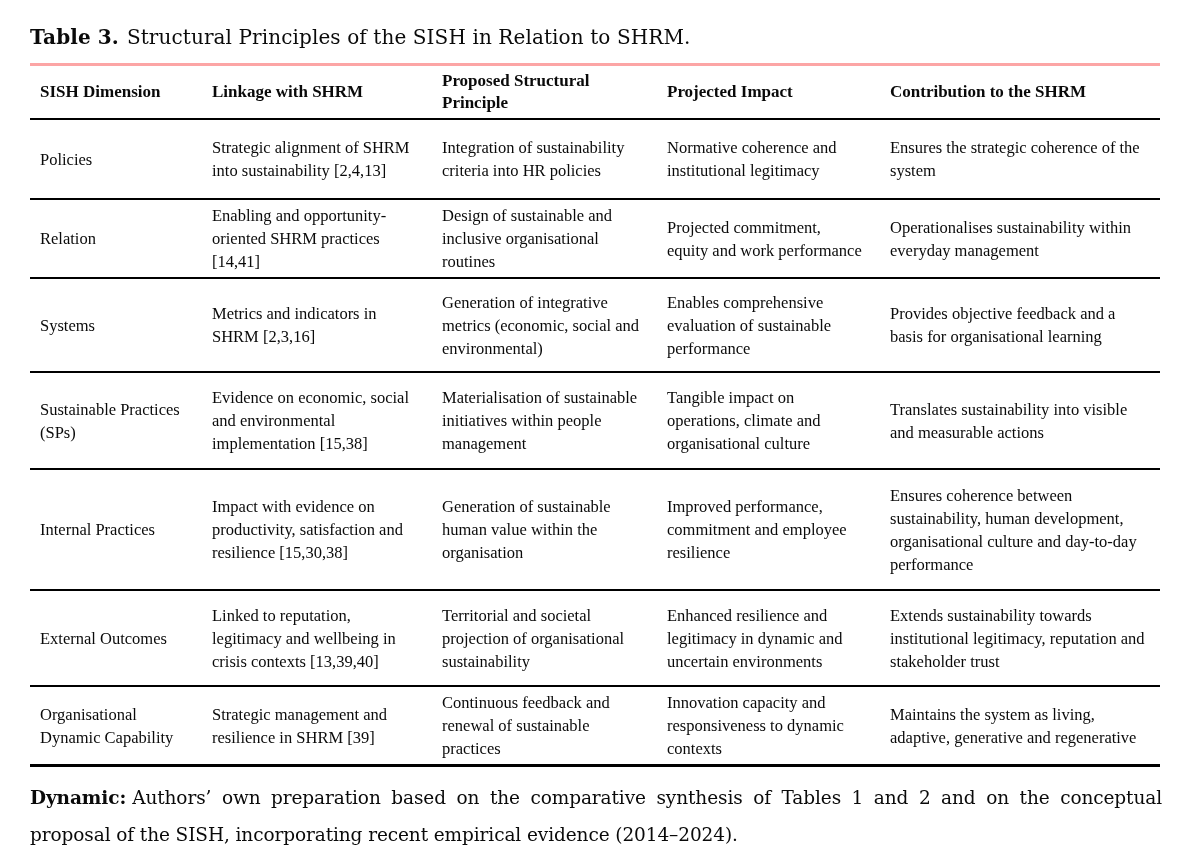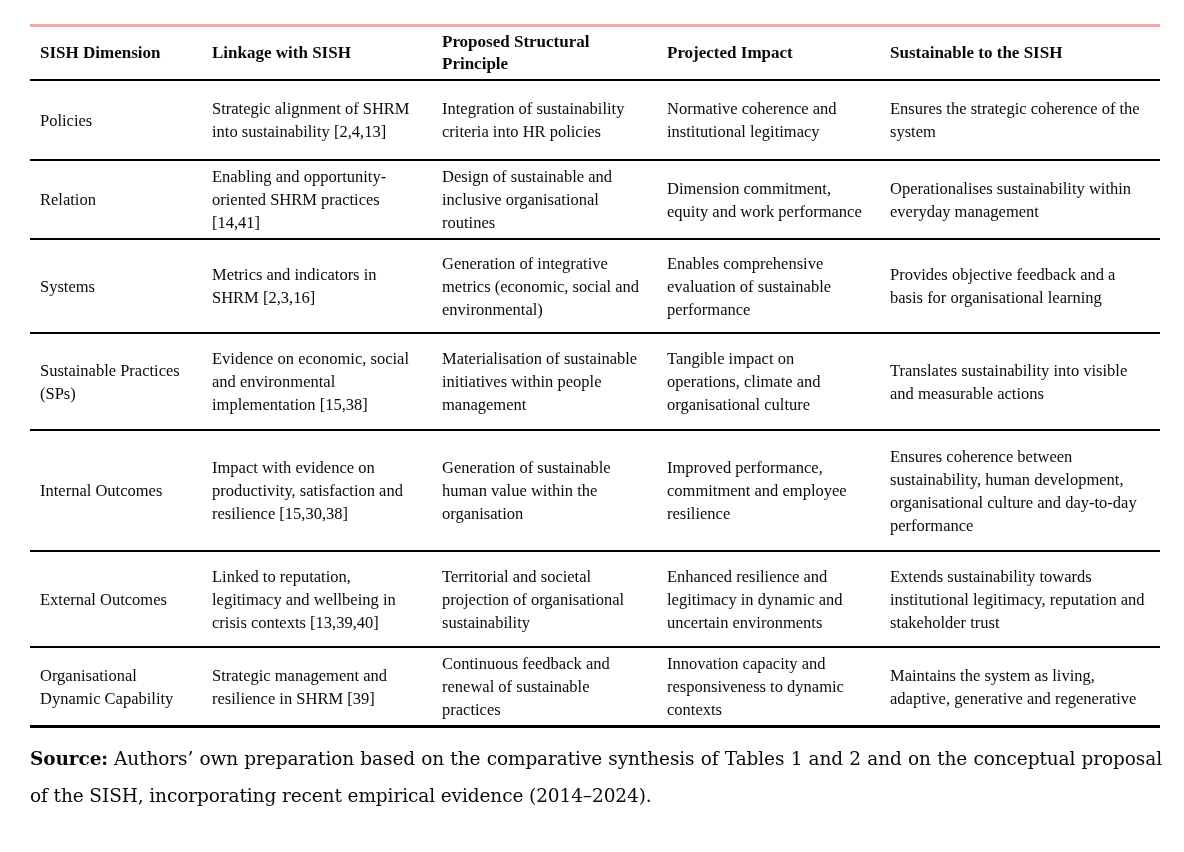--- a/index.html
+++ b/index.html
@@ -67,69 +67,70 @@
     text-align: justify;
     letter-spacing: -0.1px;
   }
   .source-note .src-label { font-weight: bold; margin-right: 6px; }
 </style>
 </head>
 <body>
 
 <div class="page">
 
+  <p class="caption"><span class="cap-label">Table 3.</span><span>Structural Principles of the SISH in Relation to SHRM.</span></p>
 
   <table class="sish">
     <colgroup>
       <col class="c1">
         <col class="c2">
         <col class="c3">
         <col class="c4">
         <col class="c5">
     </colgroup>
     <thead>
       <tr>
         <th>SISH Dimension</th>
-        <th>Linkage with SISH</th>
+        <th>Linkage with SHRM</th>
         <th>Proposed Structural Principle</th>
         <th>Projected Impact</th>
-        <th>Sustainable to the SISH</th>
+        <th>Contribution to the SHRM</th>
       </tr>
     </thead>
     <tbody>
         <tr>
           <td>Policies</td>
           <td>Strategic alignment of SHRM into sustainability [2,4,13]</td>
           <td>Integration of sustainability criteria into HR policies</td>
           <td>Normative coherence and institutional legitimacy</td>
           <td>Ensures the strategic coherence of the system</td>
         </tr>
         <tr>
           <td>Relation</td>
           <td>Enabling and opportunity-oriented SHRM practices [14,41]</td>
           <td>Design of sustainable and inclusive organisational routines</td>
-          <td>Dimension commitment, equity and work performance</td>
+          <td>Projected commitment, equity and work performance</td>
           <td>Operationalises sustainability within everyday management</td>
         </tr>
         <tr>
           <td>Systems</td>
           <td>Metrics and indicators in SHRM [2,3,16]</td>
           <td>Generation of integrative metrics (economic, social and environmental)</td>
           <td>Enables comprehensive evaluation of sustainable performance</td>
           <td>Provides objective feedback and a basis for organisational learning</td>
         </tr>
         <tr>
           <td>Sustainable Practices (SPs)</td>
           <td>Evidence on economic, social and environmental implementation [15,38]</td>
           <td>Materialisation of sustainable initiatives within people management</td>
           <td>Tangible impact on operations, climate and organisational culture</td>
           <td>Translates sustainability into visible and measurable actions</td>
         </tr>
         <tr>
-          <td>Internal Outcomes</td>
+          <td>Internal Practices</td>
           <td>Impact with evidence on productivity, satisfaction and resilience [15,30,38]</td>
           <td>Generation of sustainable human value within the organisation</td>
           <td>Improved performance, commitment and employee resilience</td>
           <td>Ensures coherence between sustainability, human development, organisational culture and day-to-day performance</td>
         </tr>
         <tr>
           <td>External Outcomes</td>
           <td>Linked to reputation, legitimacy and wellbeing in crisis contexts [13,39,40]</td>
           <td>Territorial and societal projection of organisational sustainability</td>
           <td>Enhanced resilience and legitimacy in dynamic and uncertain environments</td>
@@ -138,15 +139,15 @@
         <tr>
           <td>Organisational Dynamic Capability</td>
           <td>Strategic management and resilience in SHRM [39]</td>
           <td>Continuous feedback and renewal of sustainable practices</td>
           <td>Innovation capacity and responsiveness to dynamic contexts</td>
           <td>Maintains the system as living, adaptive, generative and regenerative</td>
         </tr>
       </tbody>
   </table>
 
-  <p class="source-note"><span class="src-label">Source:</span><span>Authors’ own preparation based on the comparative synthesis of Tables 1 and 2 and on the conceptual proposal of the SISH, incorporating recent empirical evidence (2014–2024).</span></p>
+  <p class="source-note"><span class="src-label">Dynamic:</span><span>Authors’ own preparation based on the comparative synthesis of Tables 1 and 2 and on the conceptual proposal of the SISH, incorporating recent empirical evidence (2014–2024).</span></p>
 
 </div>
 
 </body></html>

